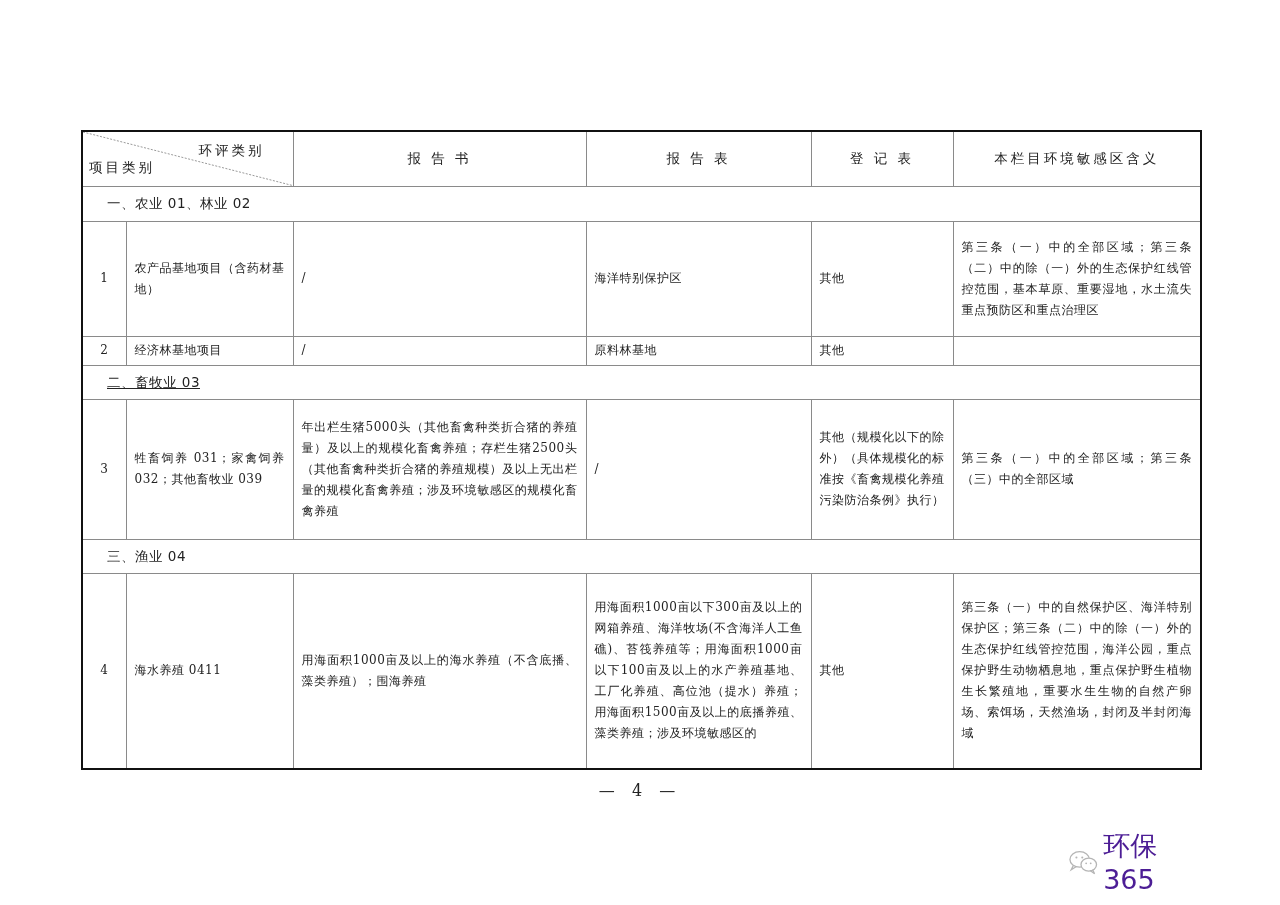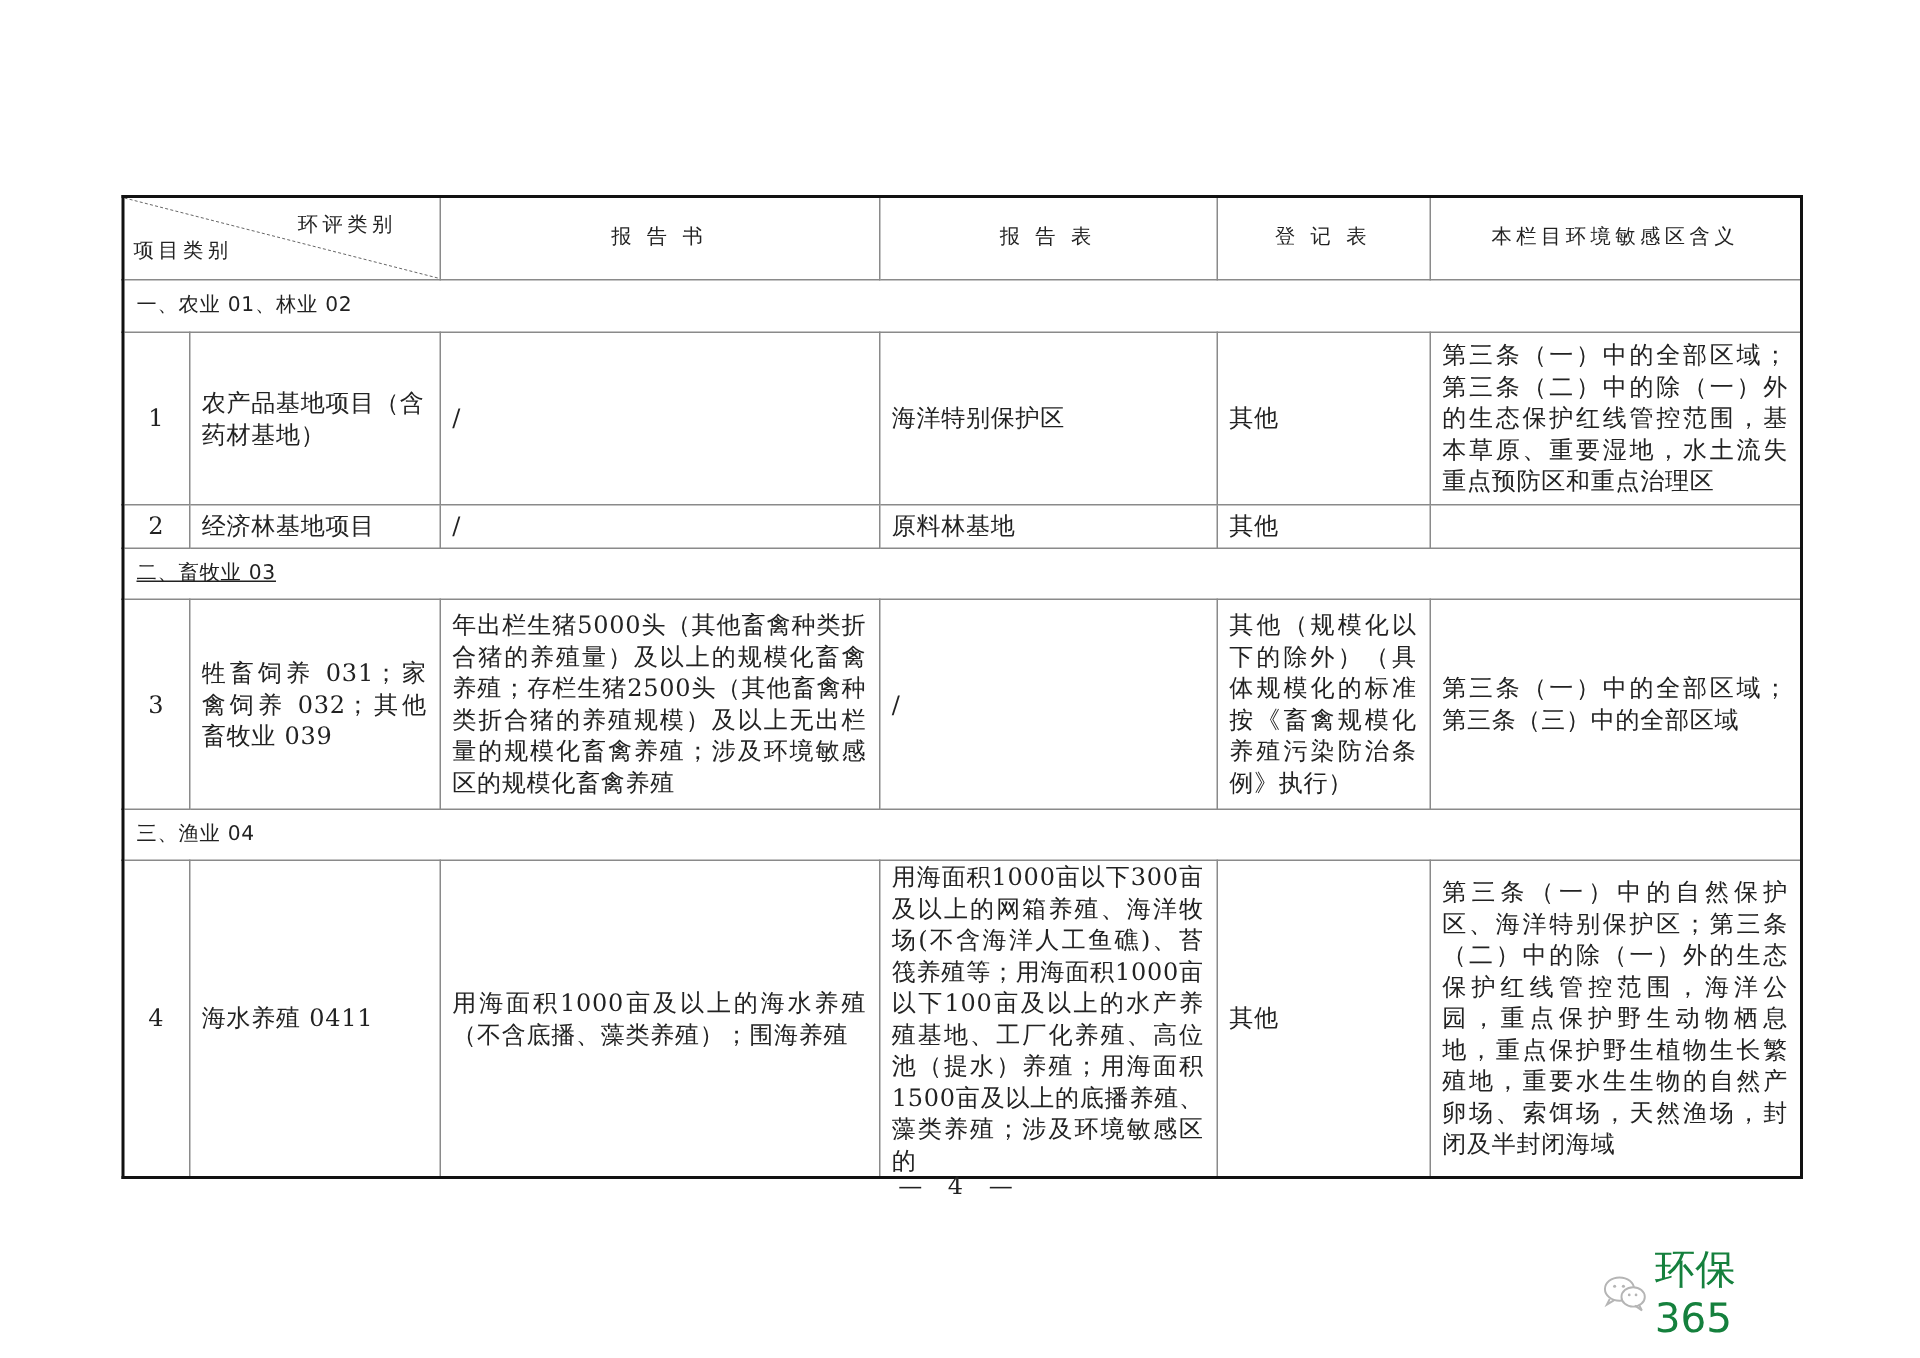--- a/index.html
+++ b/index.html
@@ -2,39 +2,39 @@
 <html><head>
 <meta charset="utf-8">
 <style>
   html, body { margin: 0; padding: 0; background: #ffffff; }
   body { width: 1280px; height: 905px; position: relative; overflow: hidden;
          font-family: "DejaVu Serif", "Liberation Serif", serif; color: #222; }
   .page { position: absolute; left: 0; top: 0; width: 1012px; height: 905px; }
   table.grid { position: absolute; left: 81px; top: 130px; width: 1119px;
     border-collapse: collapse; table-layout: fixed; border: 2px solid #111; }
   table.grid td, table.grid th { border: 1px solid #8a8a8a; padding: 0 8px;
-    font-size: 16px; line-height: 21px; font-weight: normal; vertical-align: middle;
+    font-size: 12px; line-height: 21px; font-weight: normal; vertical-align: middle;
     letter-spacing: 0.5px; }
   table.grid th { font-family: "DejaVu Sans", "Liberation Sans", sans-serif; font-size: 13.5px; text-align: center; letter-spacing: 3px; }
   .col-num { width: 44px; } .col-name { width: 167px; } .col-book { width: 293px; }
   .col-form { width: 225px; } .col-reg { width: 142px; } .col-sens { width: 248px; }
   tr.hdr { height: 55px; }
   th.diag { position: relative; padding: 0; text-align: left; letter-spacing: 1px; }
   th.diag svg { position: absolute; left: 0; top: 0; width: 100%; height: 100%; }
   th.diag .tr { position: absolute; right: 28px; top: 8px; }
   th.diag .bl { position: absolute; left: 6px; bottom: 8px; margin-top: 25px; }
   th.wide { letter-spacing: 1px; }
-  tr.section td { font-family: "DejaVu Sans", "Liberation Sans", sans-serif; font-size: 13.5px; padding-left: 8px; height: 33px; letter-spacing: 0.5px; }
+  tr.section td { font-family: "DejaVu Sans", "Liberation Sans", sans-serif; font-size: 13.5px; padding-left: 24px; height: 33px; letter-spacing: 0.5px; }
   td.num { text-align: center; padding: 0; }
   td.justify { text-align: justify; }
   tr.r1 { height: 115px; } tr.r2 { height: 29px; } tr.r3 { height: 140px; } tr.r4 { height: 196px; }
   tr.sec1 { height: 35px; } tr.sec2 { height: 30px; text-decoration: underline; } tr.sec3 { height: 32px; }
   .page-num { position: absolute; left: 0; width: 1280px; top: 781px; text-align: center;
     font-size: 16px; color: #222; letter-spacing: 6px; }
-  .watermark { position: absolute; left: 1068px; top: 828px; display: flex; align-items: center; color: #15803d;
+  .watermark { position: absolute; left: 1068px; top: 828px; display: flex; align-items: center; color: #4c1d95;
     font-family: "DejaVu Sans", "Liberation Sans", sans-serif; font-size: 27px; }
   .watermark svg { width: 48px; height: 40px; margin-right: 4px; }
 </style>
 </head>
 <body>
 
 <div class="page">
   <table class="grid">
     <colgroup>
       <col class="col-num">

